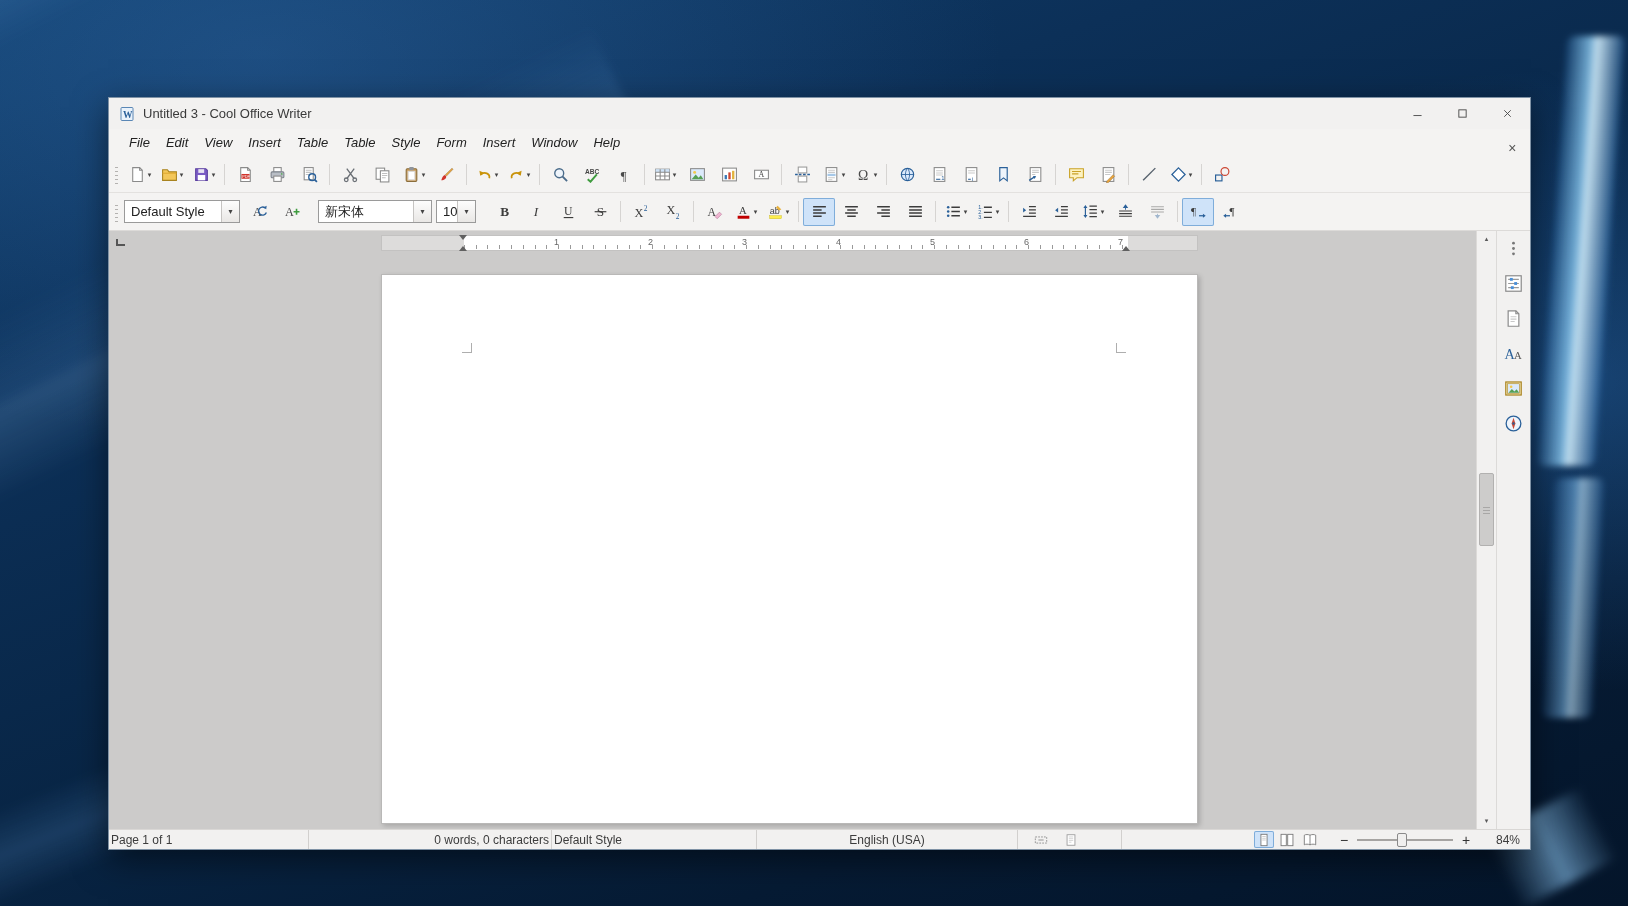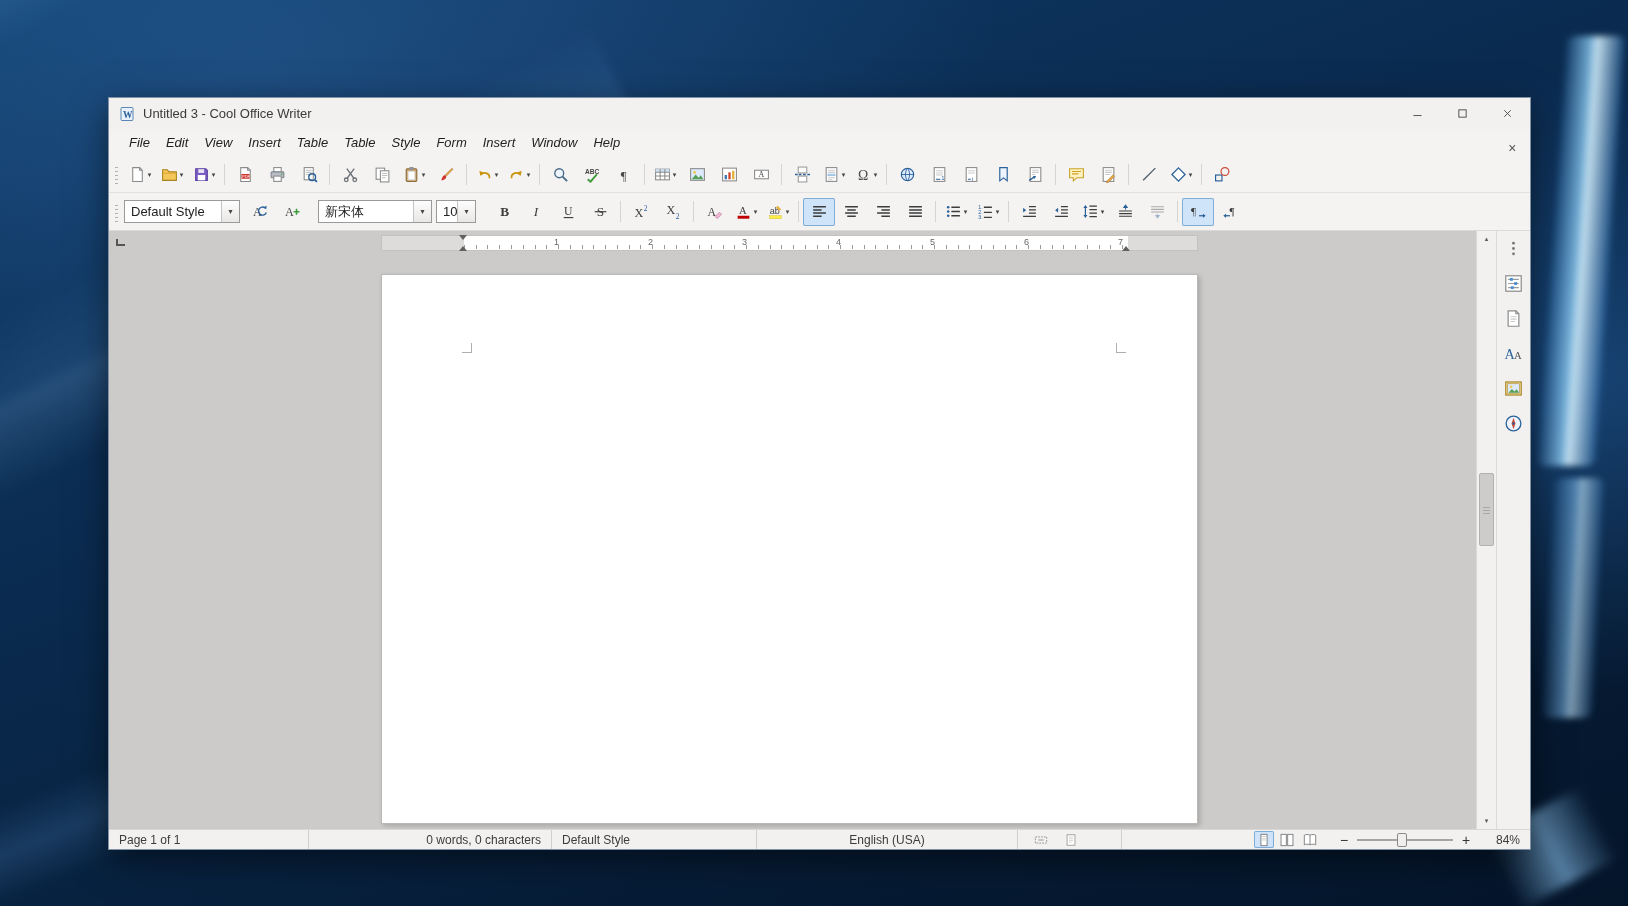--- a/index.html
+++ b/index.html
@@ -104,21 +104,21 @@
     background:repeating-linear-gradient(0deg,#a8a7a6 0 1px,transparent 1px 3px); }
 
   .sidebar { width:34px; flex:none; background:#f2f1f0; border-left:1px solid #dcdad8; position:relative;
     display:flex; flex-direction:column; align-items:center; padding-top:6px; }
   .sbtn { width:28px; height:28px; display:flex; align-items:center; justify-content:center; background:transparent; border:none; border-radius:3px; padding:0; margin-bottom:7px; }
   .sbtn:first-of-type { height:22px; margin-bottom:10px; }
   .sbtn .ticon { width:19px; height:19px; }
 
   
   .statusbar { height:20px; flex:none; display:flex; align-items:center; background:#f2f1f0; border-top:1px solid #d9d7d5; font-size:12px; color:#3c3c3c; }
-  .scell { height:100%; display:flex; align-items:center; padding:0 10px; border-right:1px solid #d2d0ce; }
+  .scell { height:100%; display:flex; align-items:center; padding:0 2px; border-right:1px solid #d2d0ce; }
   .c1 { width:200px; } .c2 { width:243px;justify-content:flex-end; } .c3 { width:205px; }
   .c4 { width:261px; justify-content:center; }
   .c5 { width:104px; padding-left:16px; gap:16px; }
   .sicon { display:flex; align-items:center; }
   .sicon .ticon { width:14px; height:14px; }
   .sspacer { flex:1; }
   .viewgroup { display:flex; align-items:center; gap:3px; margin-right:18px; }
   .vbtn { width:20px; height:17px; display:flex; align-items:center; justify-content:center; background:transparent; border:none; padding:0; border-radius:2px; }
   .vbtn .ticon { width:14px; height:14px; }
   .vbtn.active { background:#cfe3f9; box-shadow:inset 0 0 0 1px #7fadda; }

